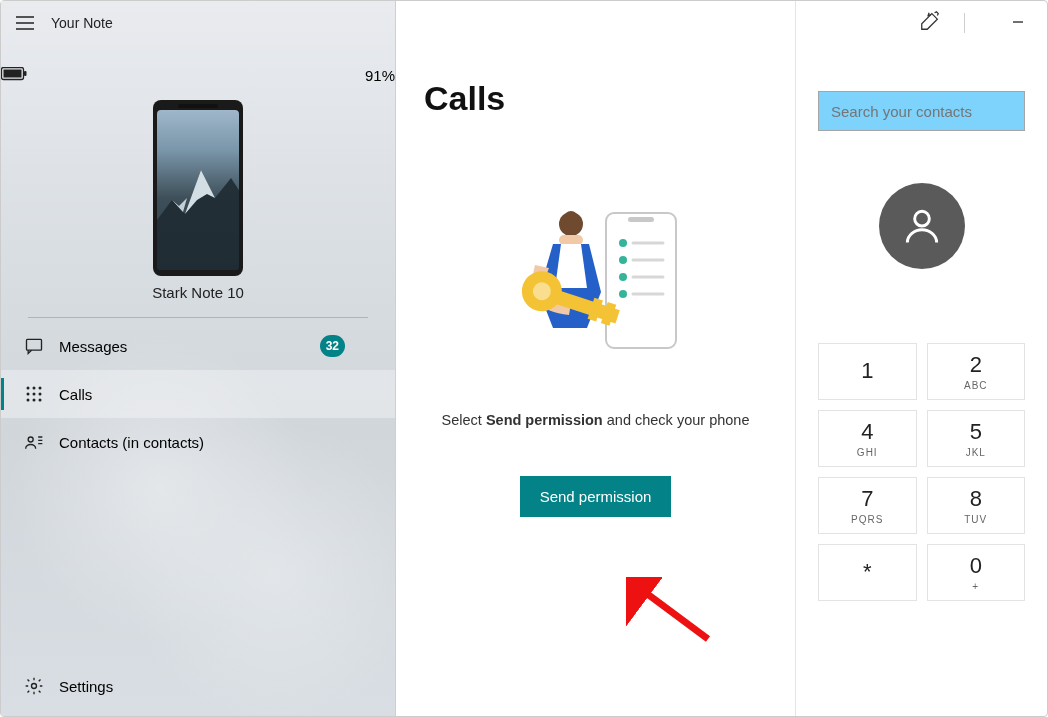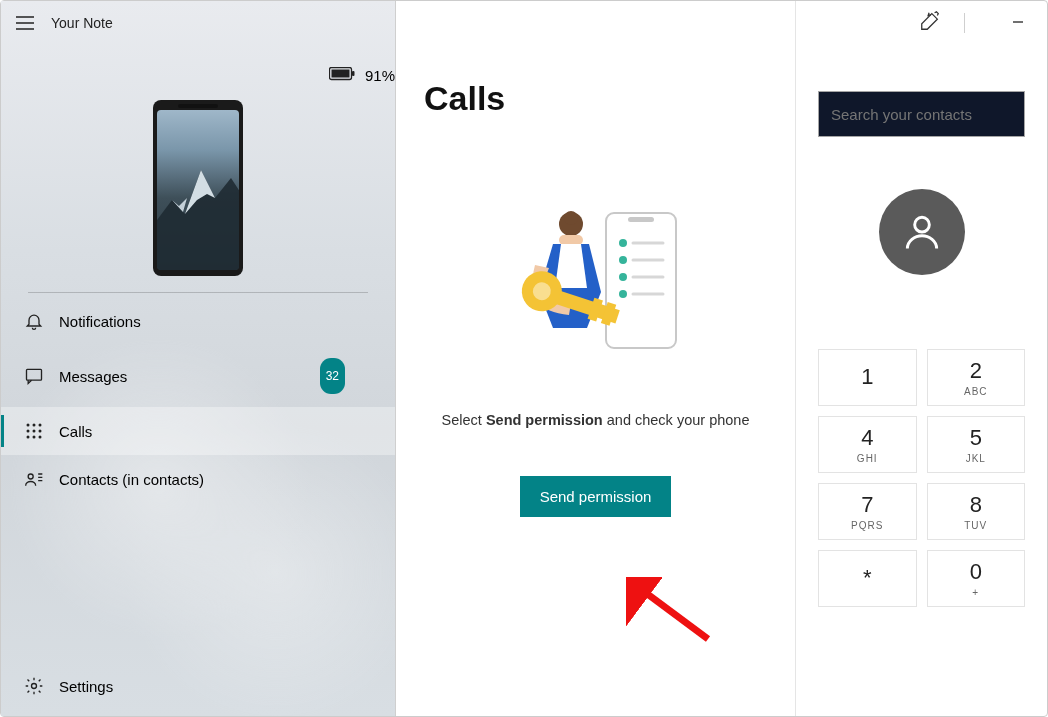--- a/index.html
+++ b/index.html
@@ -15,40 +15,40 @@
        radial-gradient(circle at 40% 68%, rgba(255,255,255,.85) 0%, rgba(255,255,255,0) 28%),
        radial-gradient(circle at 70% 80%, rgba(255,255,255,.7) 0%, rgba(255,255,255,0) 24%);
     }
 
     .sidebar-header { display: flex; align-items: center; padding: 8px 10px; position: relative; z-index: 2; }
     .hamburger { width: 28px; height: 28px; display:flex; align-items:center; justify-content:center; }
     .hamburger svg { width: 18px; height: 14px; }
     .app-title { font-size: 14px; margin-left: 12px; color: #222; }
 
     .phone-info { margin-top: 22px; text-align: center; position: relative; z-index: 2; }
-    .battery-row { display:flex; align-items:center; justify-content:flex-end; gap: 10px; font-size: 15px; }
+    .battery-row { display:flex; align-items:center; justify-content:space-between; gap: 10px; font-size: 15px; }
 
     .phone-frame { width: 90px; height: 176px; margin: 16px auto 8px; background: #1a1a1a; border-radius: 8px;
                    padding: 6px 4px 10px; position: relative; }
     .phone-notch { width: 40px; height: 4px; background:#111; border-radius:3px; margin: -2px auto 2px; }
     .phone-screen { width: 100%; height: 100%; border-radius: 4px; overflow:hidden;
                     background: linear-gradient(to bottom, #9fb7c9 0%, #7a96aa 25%, #3e4f59 55%, #2b3a42 100%); position: relative; }
     .mountain { position:absolute; left:0; right:0; bottom:0; height:75%; }
 
     .phone-name { font-size: 15px; color:#222; margin-top: 6px; }
     .sidebar-hr { width: 340px; border:0; border-top:1px solid rgba(0,0,0,.18); margin: 16px auto 4px; }
 
     .nav { position: relative; z-index: 2; }
     .nav-item { display:flex; align-items: center; padding: 13px 22px 13px 22px; font-size: 15px; cursor: pointer;
                 position: relative; }
     .nav-item .icon { width: 22px; height: 22px; margin-right: 14px; display:flex; align-items:center; justify-content:center; }
     .nav-item.active { background: rgba(255,255,255,.35); }
     .nav-item.active::before { content:""; position:absolute; left:0; top:8px; bottom:8px; width:3px; background:#038387; }
-    .nav-item .badge { margin-left:auto; background:#038387; color:#fff; font-size:12px; font-weight:400;
-                        min-width:22px; height:36px; border-radius:11px; display:flex; align-items:center; justify-content:center; padding:0 6px; margin-right: 28px; }
+    .nav-item .badge { margin-left:auto; background:#038387; color:#fff; font-size:12px; font-weight:700;
+                        min-width:22px; height:22px; border-radius:11px; display:flex; align-items:center; justify-content:center; padding:0 6px; margin-right: 28px; }
 
     .settings-item { position:absolute; bottom:6px; left:0; right:8px; z-index:2; padding: 13px 22px; display:flex; align-items:center; font-size:15px; cursor:pointer; }
     .settings-item .icon { width:22px; height:22px; margin-right:14px; display:flex; align-items:center; justify-content:center; }
 
     .main { flex: 1; display:flex; }
     .center { width: 400px; padding: 28px 28px 10px; border-right: 1px solid #e5e5e5; }
     .center h1 { font-size: 34px; font-weight:600; color:#111; margin-top:50px; }
     .illustration { margin: 90px auto 20px; width: 200px; display:flex; justify-content:center; }
     .perm-title { text-align:center; font-size:20px; color:#333; line-height:1.4; max-width:340px; margin:10px auto 6px; }
     .perm-sub { text-align:center; font-size:14.5px; color:#333; }
@@ -57,21 +57,21 @@
 
     .arrow { position:absolute; left:625px; top:576px; }
 
     .rightpane { flex:1; padding: 12px 22px; position: relative; }
     .window-ctrls { position:absolute; top:4px; right:6px; display:flex; gap:0; }
     .win-btn { width:46px; height:34px; display:flex; align-items:center; justify-content:center; }
     .edit-icon { position:absolute; top:9px; right:106px; width:22px; height:22px; }
     .vert-sep { position:absolute; top:12px; right:82px; width:1px; height:20px; background:#cfcfcf; }
 
     .search-box { margin-top: 78px; }
-    .search-box input { width:100%; height:46px; border:1px solid #a5a5a5; background:#0f172a; font-size:15px; padding:0 12px; color:#6b6b6b; }
+    .search-box input { width:100%; height:40px; border:1px solid #a5a5a5; background:#7dd3fc; font-size:15px; padding:0 12px; color:#6b6b6b; }
 
     .avatar { width:86px; height:86px; border-radius:50%; background:#5A5A5A; margin: 52px auto 0; display:flex; align-items:center; justify-content:center; }
 
     .dialpad { margin-top: 74px; display:grid; grid-template-columns: 1fr 1fr; column-gap: 10px; row-gap: 10px; }
     .key { border:1px solid #e3e3e3; background:#fff; height:57px; display:flex; flex-direction:column; align-items:center; justify-content:center; cursor:pointer; }
     .key .digit { font-size:22px; color:#222; }
     .key .letters { font-size:10px; color:#666; letter-spacing:1px; margin-top:2px; }
     .key.nolabel .digit { font-size:22px; }
   </style>
 </head>
@@ -104,32 +104,25 @@
       <div class="phone-frame">
         <div class="phone-notch"></div>
         <div class="phone-screen">
           <svg class="mountain" viewBox="0 0 100 120" preserveAspectRatio="none">
             <polygon points="0,120 0,70 15,50 28,64 44,20 58,48 74,28 100,68 100,120" fill="#1f2b33" opacity=".9"></polygon>
             <polygon points="28,64 44,20 58,48 50,44 40,50" fill="#d3dee4"></polygon>
             <polygon points="15,50 22,56 30,48 26,62" fill="#c4d0d8"></polygon>
           </svg>
         </div>
       </div>
+      <div class="phone-name">Stark Note 10</div>
       <hr class="sidebar-hr">
     </div>
 
     <div class="nav">
-      <div class="nav-item">
-        <span class="icon">
-          <svg width="20" height="20" viewBox="0 0 24 24" fill="none" stroke="#222" stroke-width="1.6">
-              <path d="M18 16v-5a6 6 0 10-12 0v5l-2 2h16l-2-2zM10 20a2 2 0 004 0"></path>
-            </svg>
-        </span>
-        <span>Notifications</span>
-      </div>
       <div class="nav-item">
         <span class="icon">
           <svg width="20" height="20" viewBox="0 0 24 24" fill="none" stroke="#222" stroke-width="1.6">
               <rect x="3" y="4" width="18" height="13" rx="1"></rect>
               <path d="M5 17l0 4l4-4"></path>
             </svg>
         </span>
         <span>Messages</span>
         <span class="badge">32</span>
       </div>

